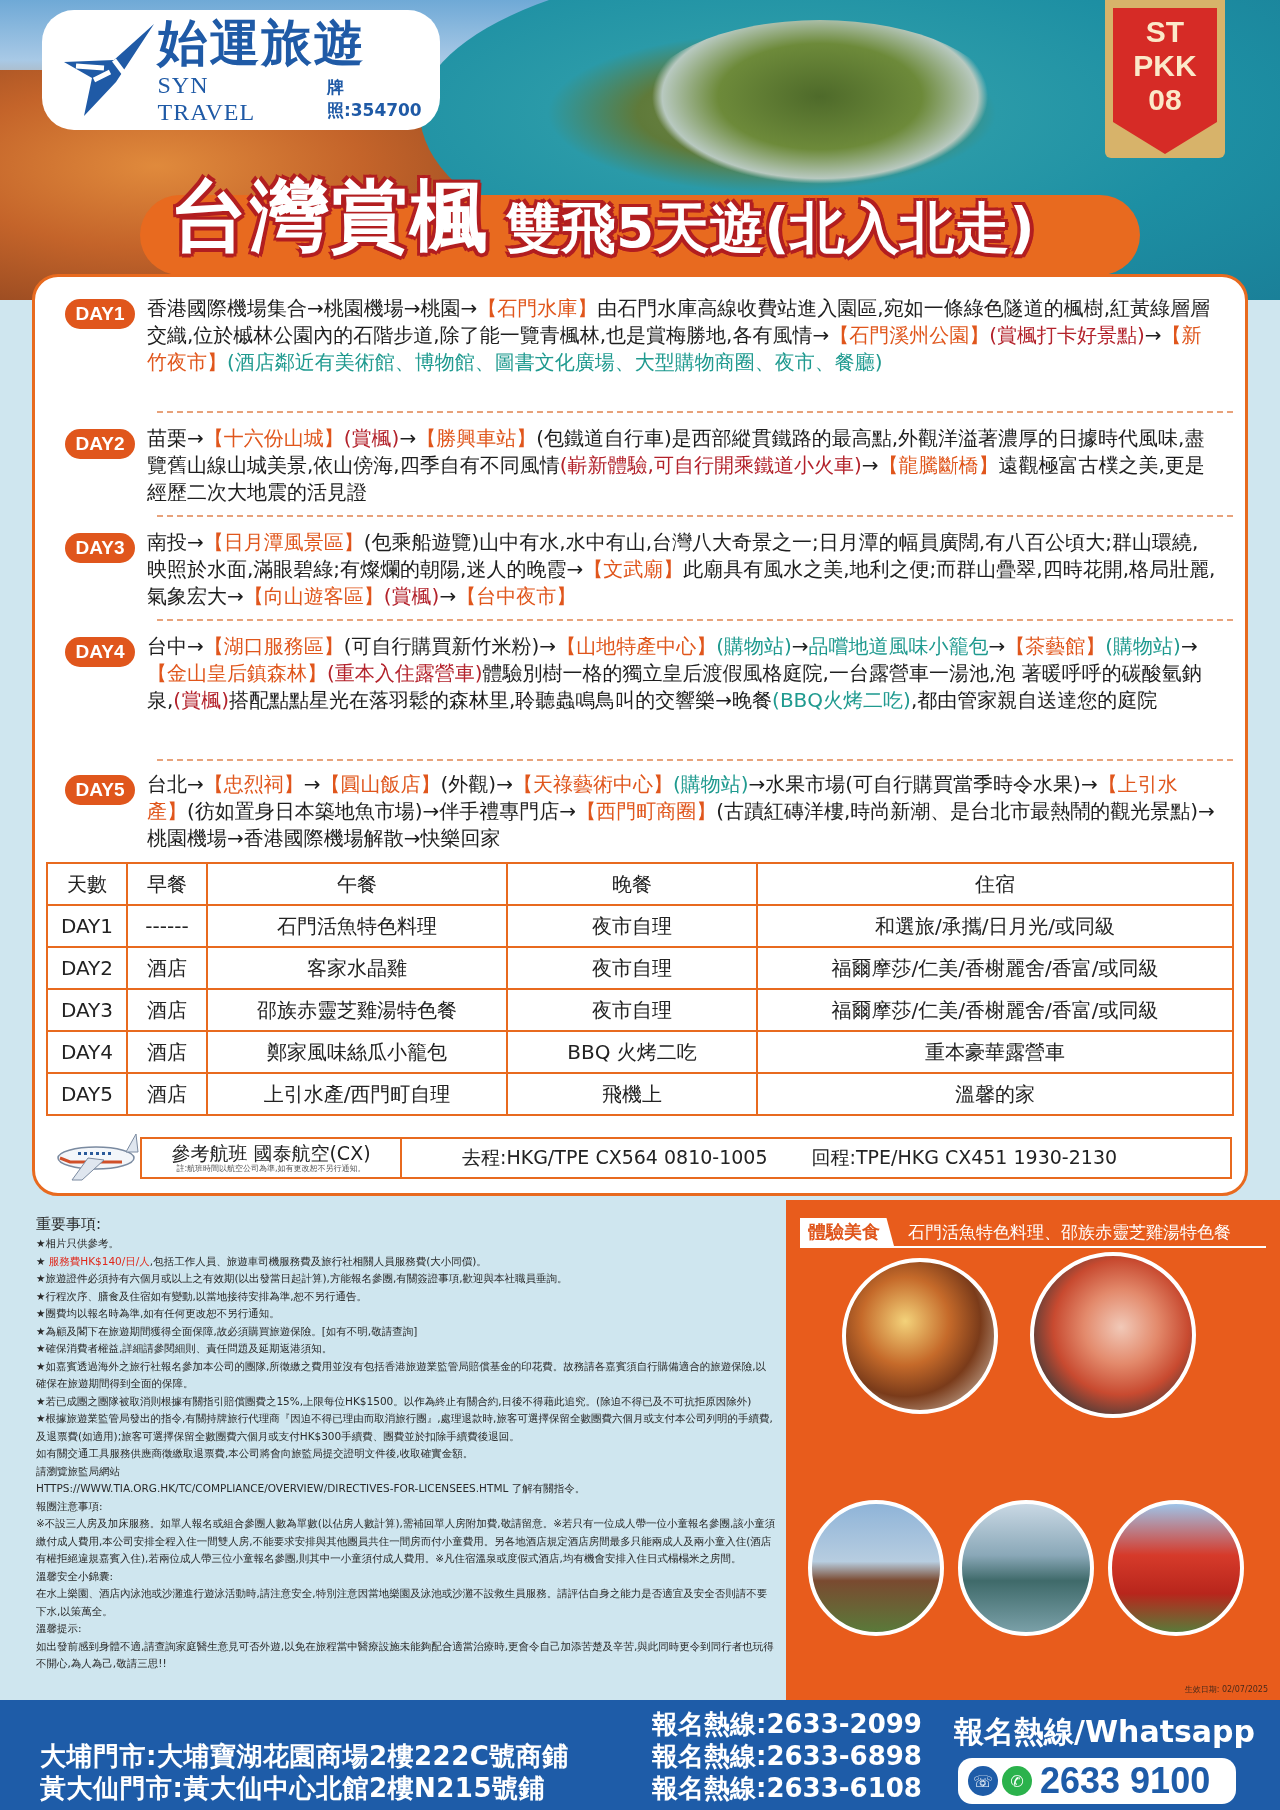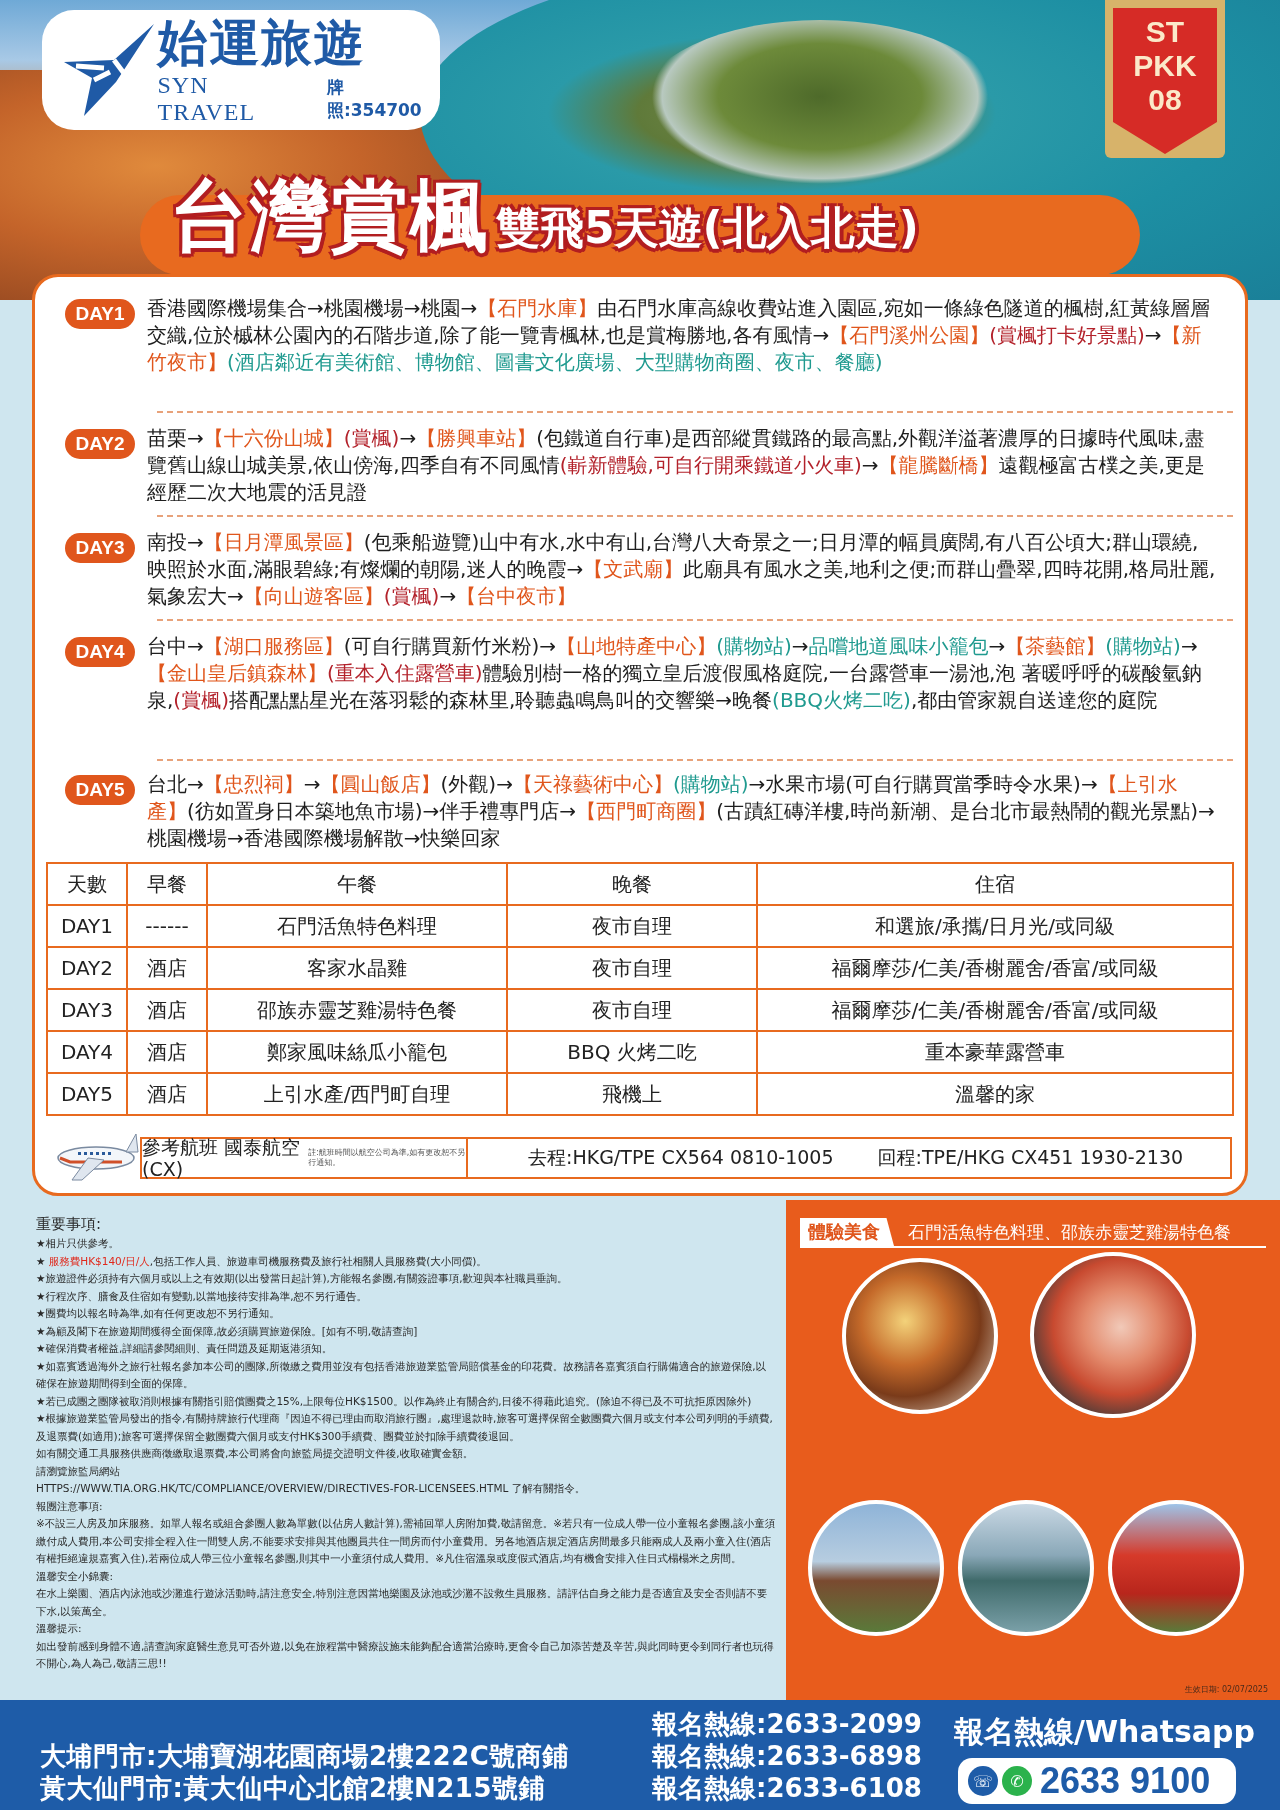--- a/index.html
+++ b/index.html
@@ -22,34 +22,34 @@
 .logo-en .en{font-family:"Liberation Serif",serif;font-size:24px;letter-spacing:1px}
 .logo-en .lic{font-size:17px;font-weight:bold}
 .ribbon{position:absolute;left:1105px;top:0;width:120px;height:158px;background:#d7b36a;border-radius:0 0 6px 6px}
 .ribbon-inner{position:absolute;left:8px;top:8px;width:104px;height:146px;background:#d62b26;
  clip-path:polygon(0 0,100% 0,100% 78%,50% 100%,0 78%);display:flex;flex-direction:column;align-items:center;padding-top:7px}
 .ribbon-inner span{color:#fbe9c9;font-weight:bold;font-size:30px;line-height:34px;font-family:"Liberation Sans",sans-serif}
 .title-bar{position:absolute;left:140px;top:195px;width:1000px;height:80px;background:#e86a1f;border-radius:40px}
 .title{position:absolute;left:170px;top:168px;display:flex;align-items:flex-end;color:#fff;font-weight:bold;
  text-shadow:3px 3px 0 #b21e20,-3px -3px 0 #b21e20,3px -3px 0 #b21e20,-3px 3px 0 #b21e20,0 4px 0 #b21e20,4px 0 0 #b21e20}
 .title .big{font-size:78px;line-height:96px;letter-spacing:2px}
-.title .small{font-size:44px;line-height:72px;margin-left:6px}
+.title .small{font-size:55px;line-height:72px;margin-left:16px}
 .main-card{position:absolute;left:32px;top:274px;width:1216px;height:922px;background:#fff;border:3px solid #e86a1f;border-radius:26px}
 .day{position:absolute;left:30px;width:1160px;display:flex}
 .day-badge{flex:0 0 70px;height:30px;margin-top:4px;background:#e0561c;border-radius:15px;color:#fff;
  font-weight:bold;font-size:19px;line-height:30px;text-align:center;font-family:"Liberation Sans",sans-serif}
 .day-text{margin-left:12px;font-size:20px;line-height:27px;color:#1e1e1e;width:1070px}
 .o{color:#e0561c}.r{color:#b3222b}.g{color:#1f9a8f}
 .dash{position:absolute;left:122px;width:1076px;border-top:2px dashed #e8a27a}
 .meal-table{position:absolute;left:46px;top:862px;width:1188px;border-collapse:collapse;font-size:20px}
 .meal-table td,.meal-table th{border:2px solid #e86a1f;text-align:center;height:42px;font-weight:normal;color:#222}
 .flight{position:absolute;left:52px;top:1134px;width:1180px;height:48px;display:flex;align-items:center}
 .plane{width:88px;height:60px;position:relative}
 .flight-box{flex:1;height:42px;border:2px solid #e86a1f;display:flex;background:#fff}
-.flight-left{width:326px;border-right:2px solid #e86a1f;display:flex;flex-direction:row;align-items:center;justify-content:center}
+.flight-left{width:260px;border-right:2px solid #e86a1f;display:flex;flex-direction:column;align-items:center;justify-content:center}
 .flight-left .t1{font-size:19px;line-height:22px}
 .flight-left .t2{font-size:8px;color:#555;line-height:10px}
 .flight-right{flex:1;display:flex;align-items:center;padding-left:60px;font-size:19px;gap:44px}
 .notes{position:absolute;left:36px;top:1213px;width:740px;font-size:10.5px;line-height:17.5px;color:#2a2a2a}
 .notes .h{font-size:15px;line-height:22px}
 .notes .red{color:#e0291c}
 .side{position:absolute;left:786px;top:1200px;width:494px;height:500px;background:#e85c1c}
 .sec-head{position:absolute;left:14px;display:flex;align-items:center;width:466px;border-bottom:2px solid #fff;height:30px}
 .sec-tag{background:#fff;color:#e0561c;font-weight:bold;font-size:18px;padding:0 14px 0 8px;height:28px;line-height:28px;
  clip-path:polygon(0 0,92% 0,100% 100%,0 100%)}

